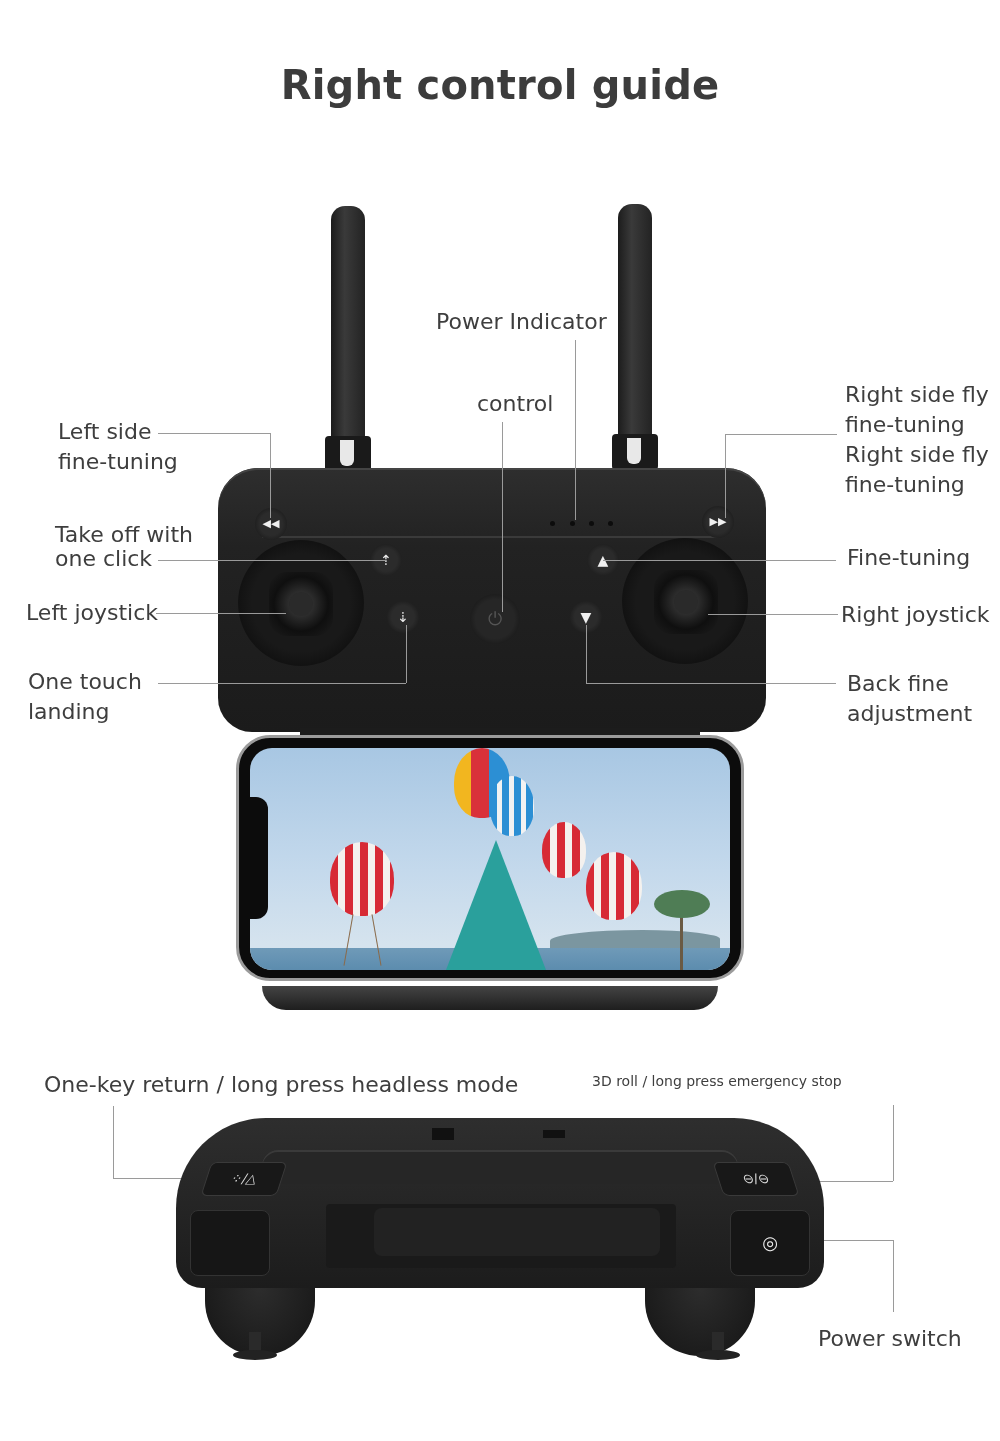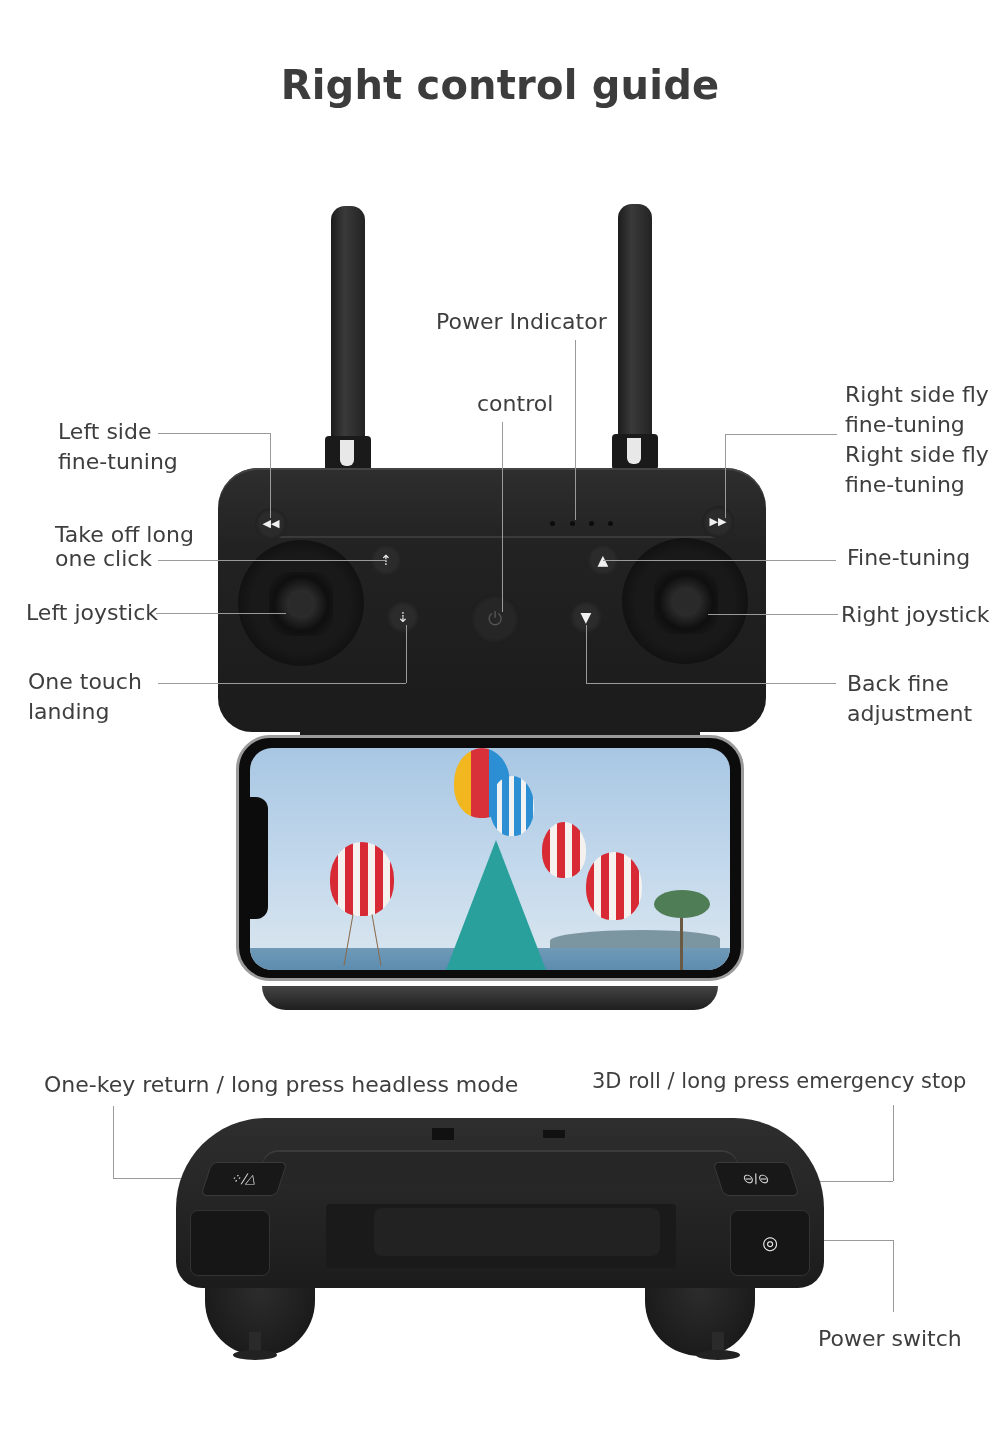--- a/index.html
+++ b/index.html
@@ -103,21 +103,21 @@
 <div class="lbl" style="left:845px;top:380px;">
   <span class="l">Right side fly</span>
   <span class="l">fine-tuning</span>
   <span class="l">Right side fly</span>
   <span class="l">fine-tuning</span>
 </div>
 <div class="ln h" style="left:725px;top:434px;width:112px;"></div>
 <div class="ln v" style="left:725px;top:434px;height:84px;"></div>
 
 <div class="lbl" style="left:55px;top:523px;line-height:24px;">
-  <span class="l">Take off long</span>
+  <span class="l">Take off with</span>
   <span class="l">one click</span>
 </div>
 <div class="ln h" style="left:158px;top:560px;width:228px;"></div>
 
 <div class="lbl" style="left:847px;top:543px;">Fine-tuning</div>
 <div class="ln h" style="left:603px;top:560px;width:233px;"></div>
 
 <div class="lbl" style="left:26px;top:598px;">Left joystick</div>
 <div class="ln h" style="left:156px;top:613px;width:130px;"></div>
 
@@ -154,21 +154,21 @@
   <div class="abs" style="left:430px;top:160px;width:3px;height:62px;background:#6a5a44;"></div>
   <div class="abs" style="left:404px;top:142px;width:56px;height:28px;border-radius:50%;background:#4f7d55;"></div>
 </div>
 <div class="notch"></div>
 <div class="stand"></div>
 
 <div class="lbl" style="left:44px;top:1070px;">One-key return / long press headless mode</div>
 <div class="ln v" style="left:113px;top:1106px;height:72px;"></div>
 <div class="ln h" style="left:113px;top:1178px;width:116px;"></div>
 
-<div class="lbl" style="left:592px;top:1066px;font-size:21px;">3D roll / long press emergency stop</div>
+<div class="lbl" style="left:592px;top:1066px;font-size:14px;">3D roll / long press emergency stop</div>
 <div class="ln v" style="left:893px;top:1105px;height:76px;"></div>
 <div class="ln h" style="left:775px;top:1181px;width:118px;"></div>
 
 <div class="lbl" style="left:818px;top:1324px;">Power switch</div>
 <div class="ln h" style="left:782px;top:1240px;width:111px;"></div>
 <div class="ln v" style="left:893px;top:1240px;height:72px;"></div>
 
 <div>
   <div class="leg" style="left:205px;top:1270px;"></div>
   <div class="leg" style="left:645px;top:1270px;"></div>

